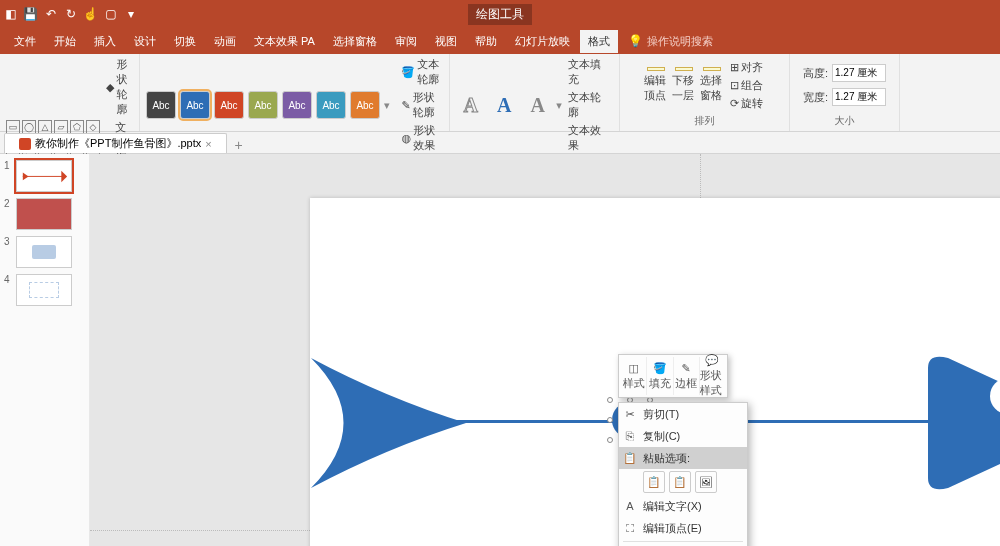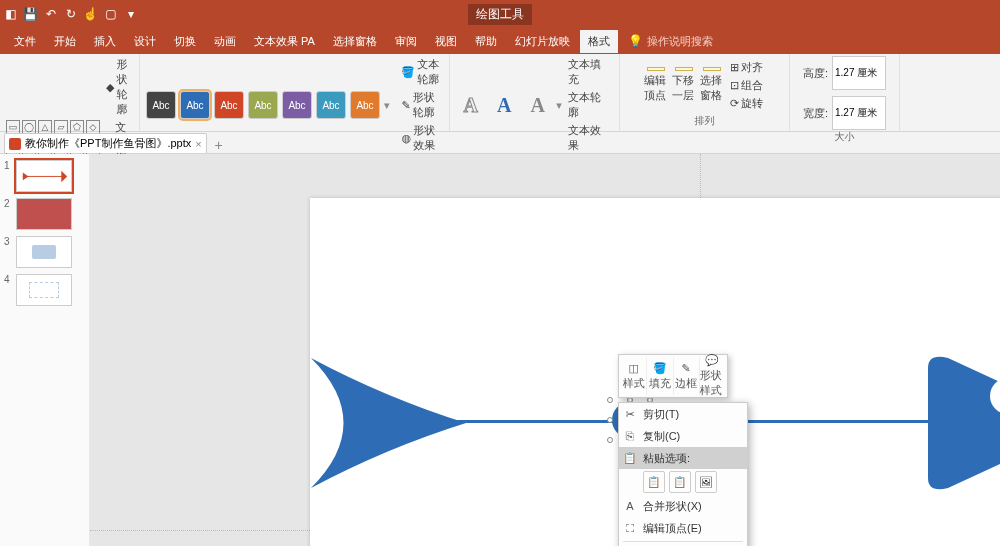--- a/index.html
+++ b/index.html
@@ -22,23 +22,23 @@
 .shape-gallery div{border:1px solid #888;font-size:9px;display:flex;align-items:center;justify-content:center;color:#555}
 .small-btn{font-size:10px;color:#444;padding:1px 2px;display:flex;align-items:center;gap:2px}
 .style-gallery{display:flex;gap:4px;align-items:center}
 .style-sw{width:30px;height:28px;border:1px solid #ccc;border-radius:3px;display:flex;align-items:center;justify-content:center;font-size:10px;color:#fff}
 .style-sw.sel{outline:2px solid #f0b060}
 .wa{width:30px;height:30px;display:flex;align-items:center;justify-content:center;font-size:20px;font-weight:bold;font-family:serif;color:#2e6db5}
 .vcol{display:flex;flex-direction:column;gap:1px}
 .arr-btn{width:24px;height:36px;display:flex;flex-direction:column;align-items:center;justify-content:center;gap:2px;font-size:9px;color:#444}
 .arr-btn .icn{width:18px;height:18px;border:1px solid #d0b050;background:#fafad2;position:relative}
 .spin{display:flex;align-items:center;gap:4px;font-size:10px;color:#444}
-.spin input{width:54px;height:34px;border:1px solid #ccc;font-size:10px;padding:0 2px}
+.spin input{width:54px;height:18px;border:1px solid #ccc;font-size:10px;padding:0 2px}
 .doc-tabs{height:22px;background:#f3f3f3;border-bottom:1px solid #d4d4d4;display:flex;align-items:end;padding-left:4px;gap:2px}
-.doc-tab{background:#fff;border:1px solid #ccc;border-bottom:none;padding:2px 4px;font-size:10px;display:flex;align-items:center;gap:4px;border-radius:2px 2px 0 0}
+.doc-tab{background:#fff;border:1px solid #ccc;border-bottom:none;padding:2px 14px;font-size:10px;display:flex;align-items:center;gap:4px;border-radius:2px 2px 0 0}
 .doc-tab .ppt-ic{width:12px;height:12px;background:#d04525;border-radius:2px}
 .doc-tab .close{color:#888}
 .plus{width:20px;text-align:center;color:#888;font-size:14px}
 .workspace{display:flex;height:392px}
 .thumbs{width:90px;background:#fafafa;border-right:1px solid #e8e8e8;padding:6px 4px;display:flex;flex-direction:column;gap:6px}
 .thumb-row{display:flex;gap:4px;align-items:start}
 .thumb-row .num{font-size:10px;color:#666;width:8px}
 .thumb{width:56px;height:32px;border:1px solid #ccc;background:#fff;position:relative}
 .thumb.sel{outline:2px solid #d04525}
 .canvas{flex:1;background:#e6e6e6;position:relative;overflow:hidden}
@@ -337,21 +337,21 @@
           <span class="ic">📋</span>
           <span>粘贴选项:</span>
         </div>
       <div class="paste-opts">
         <div class="po">📋</div>
         <div class="po">📋</div>
         <div class="po">🖼</div>
       </div>
       <div class="row">
           <span class="ic">A</span>
-          <span>合并形状(X)</span>
+          <span>编辑文字(X)</span>
         </div>
       <div class="row">
           <span class="ic">⛶</span>
           <span>编辑顶点(E)</span>
         </div>
       <div class="sep"></div>
       <div class="row"></div>
 
     </div>
 

